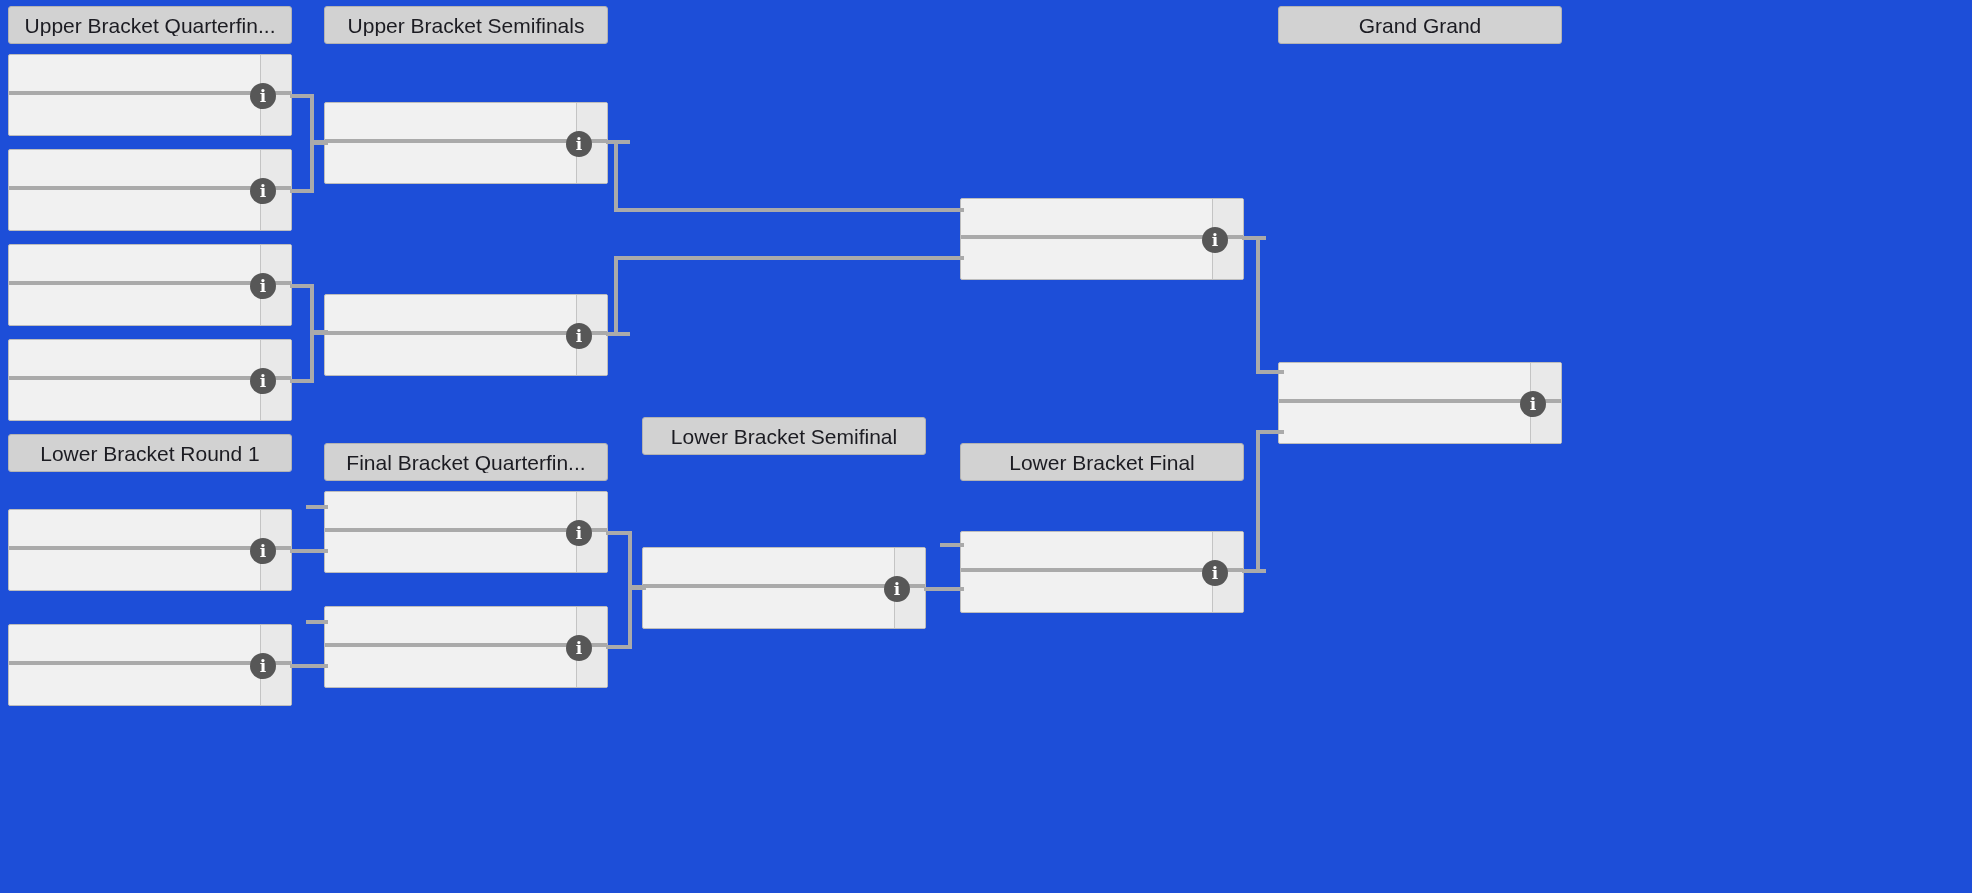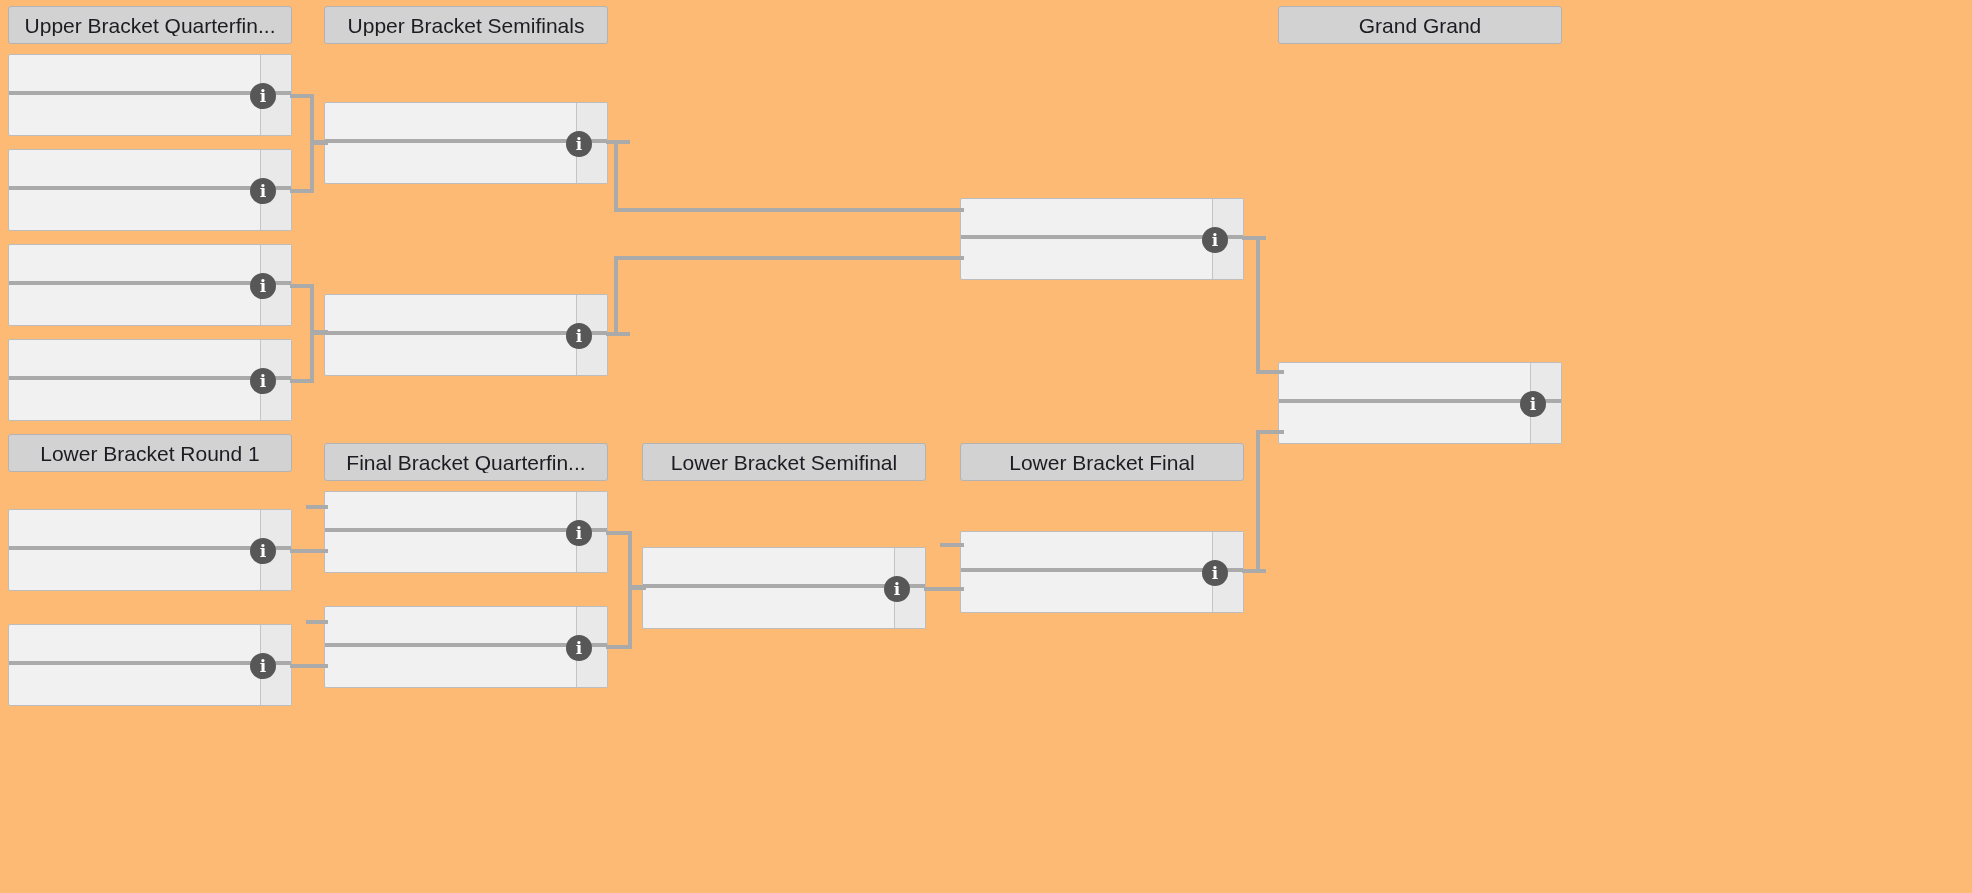--- a/index.html
+++ b/index.html
@@ -8,21 +8,21 @@
     padding: 0;
     background: #ffffff;
     font-family: "Liberation Sans", sans-serif;
   }
 
   #bracket-root {
     position: relative;
     width: 1972px;
     height: 893px;
     overflow: hidden;
-    background: #fdba74;
+    background: #1d4ed8;
   }
 
   
   .round-header {
     position: absolute;
     box-sizing: border-box;
     height: 38px;
     background: #d2d2d2;
     border: 1px solid #b3b3b3;
     border-radius: 3px;
@@ -126,21 +126,21 @@
   </div>
 
   <div class="round-header" style="left:8px; top:434px; width:284px;">
     <span class="hdr-text">Lower Bracket Round 1</span>
   </div>
 
   <div class="round-header" style="left:324px; top:443px; width:284px;">
     <span class="hdr-text">Final Bracket Quarterfin...</span>
   </div>
 
-  <div class="round-header" style="left:642px; top:443px; width:284px;">
+  <div class="round-header" style="left:642px; top:417px; width:284px;">
     <span class="hdr-text">Lower Bracket Semifinal</span>
   </div>
 
   <div class="round-header" style="left:960px; top:443px; width:284px;">
     <span class="hdr-text">Lower Bracket Final</span>
   </div>
 
   <div class="conn conn-h" style="left:290px; top:94px; width:24px;"></div>
   <div class="conn conn-v" style="left:310px; top:94px; height:50px;"></div>
   <div class="conn conn-h" style="left:310px; top:140px; width:18px;"></div>

